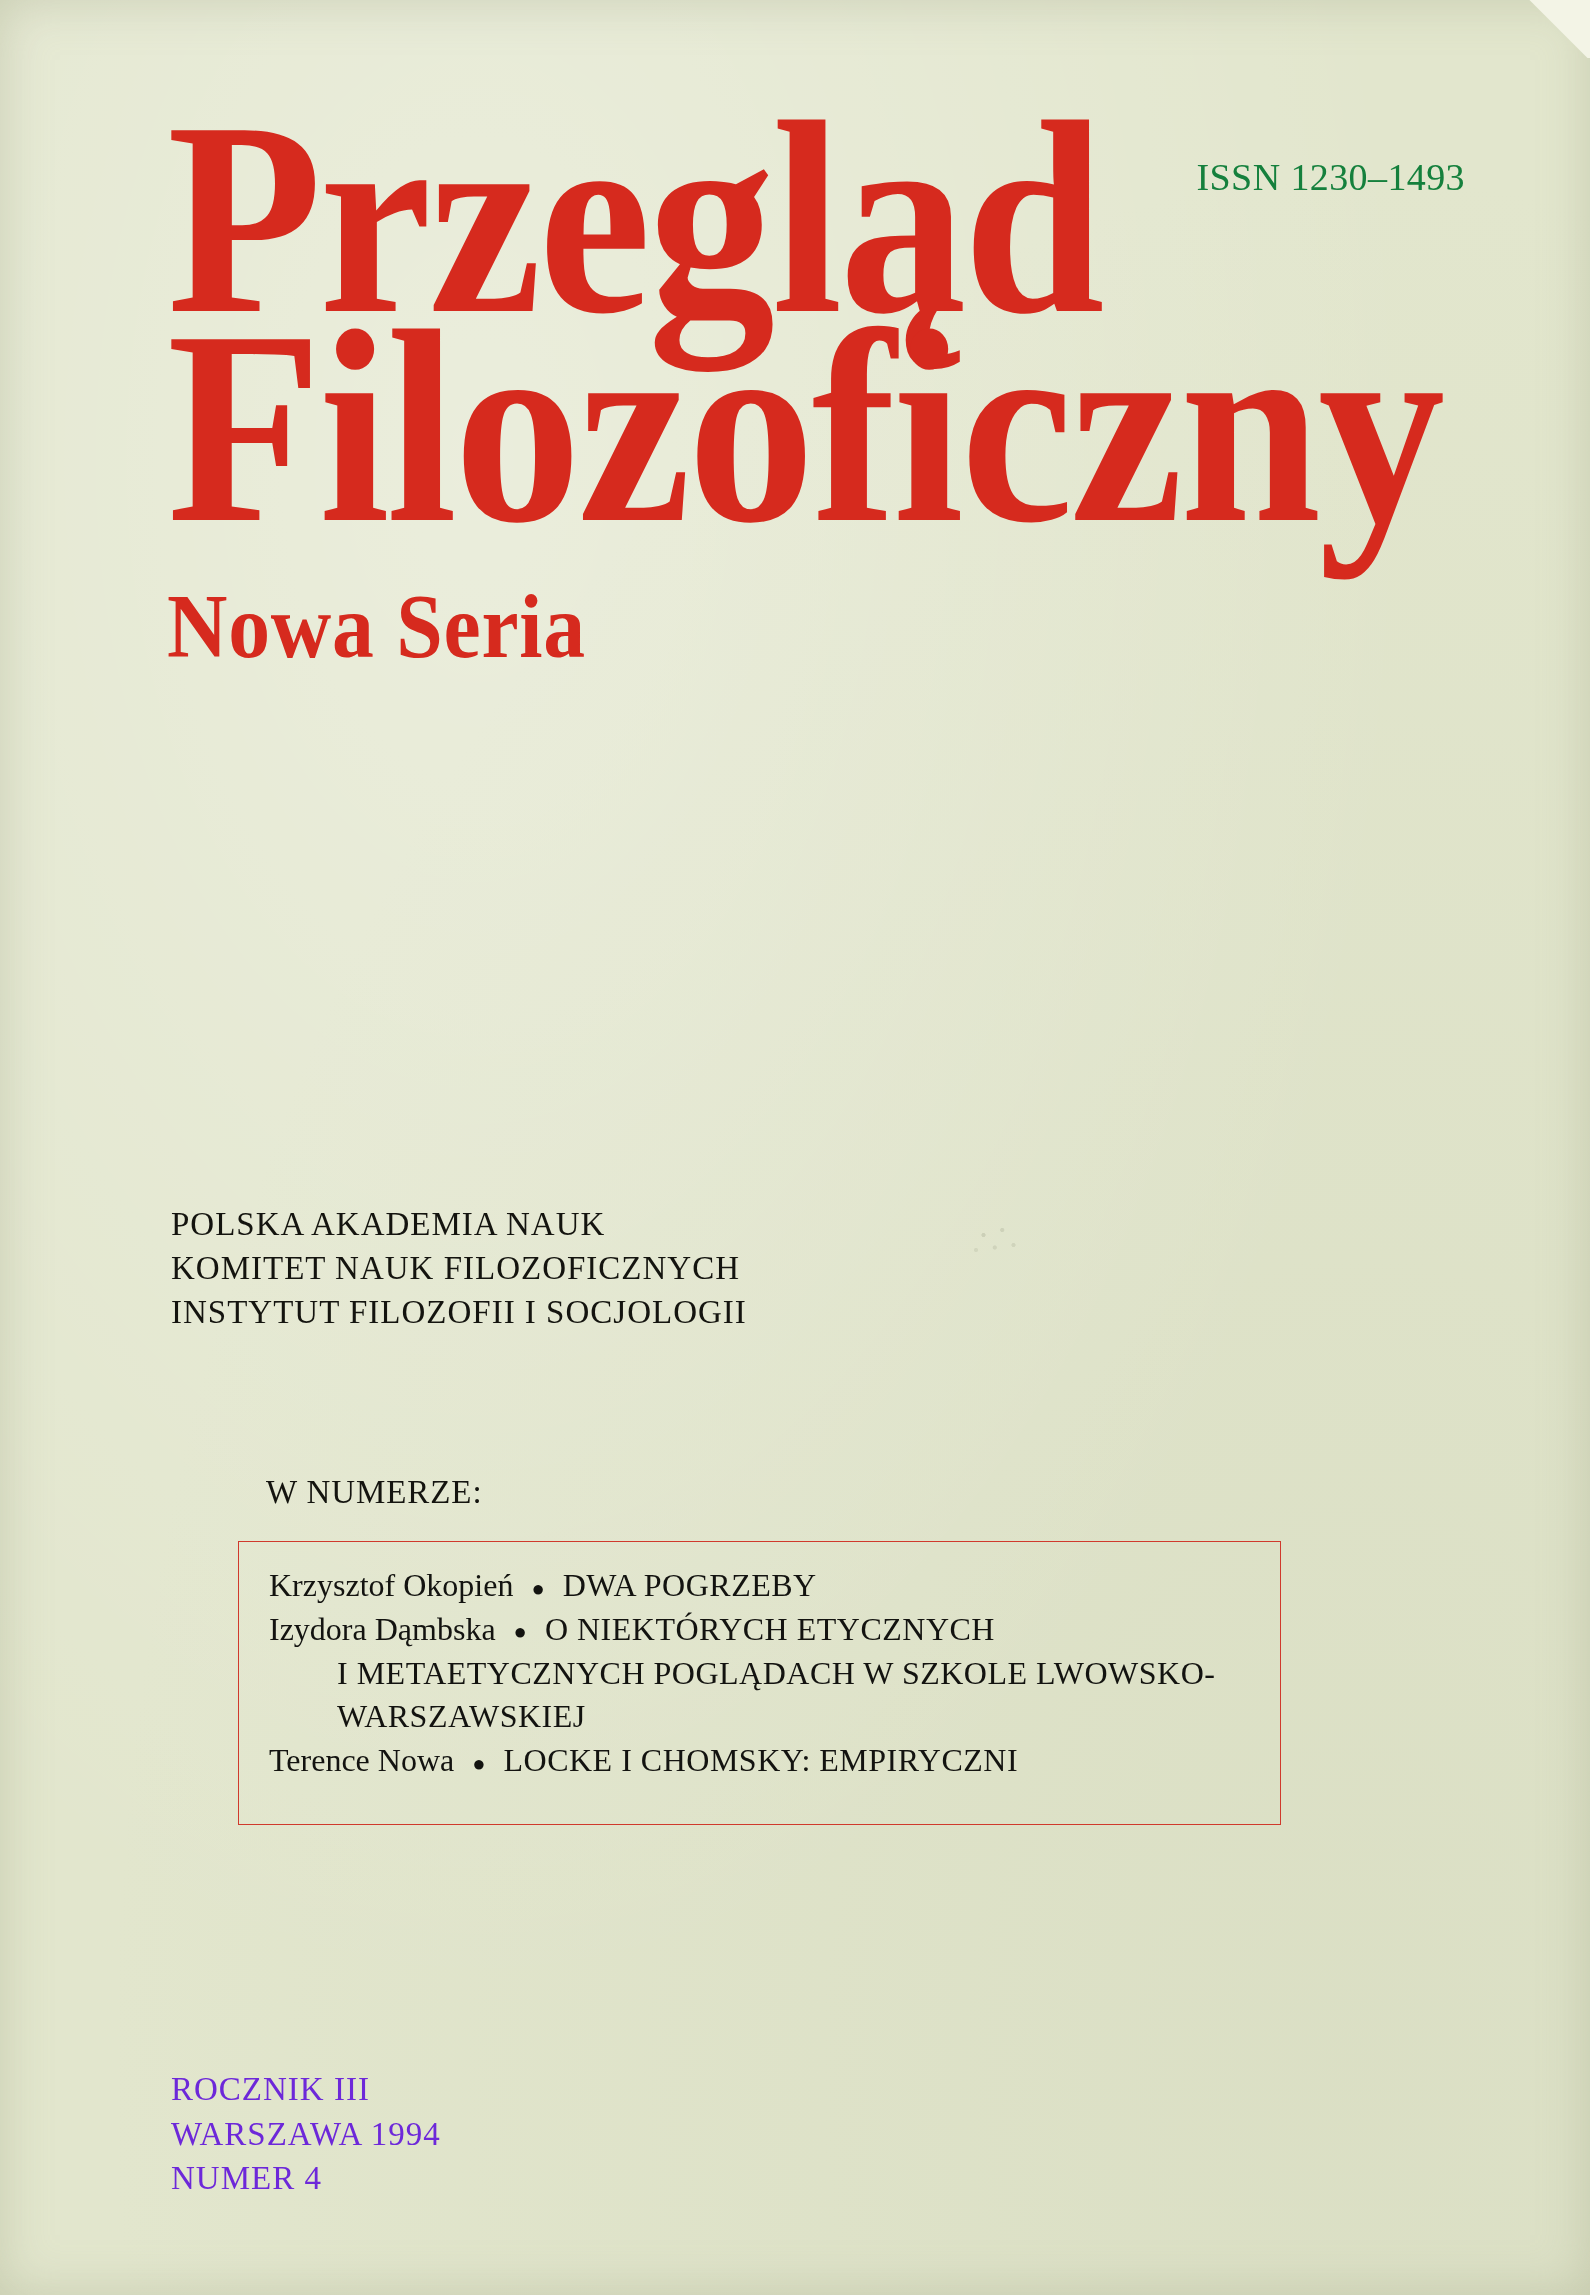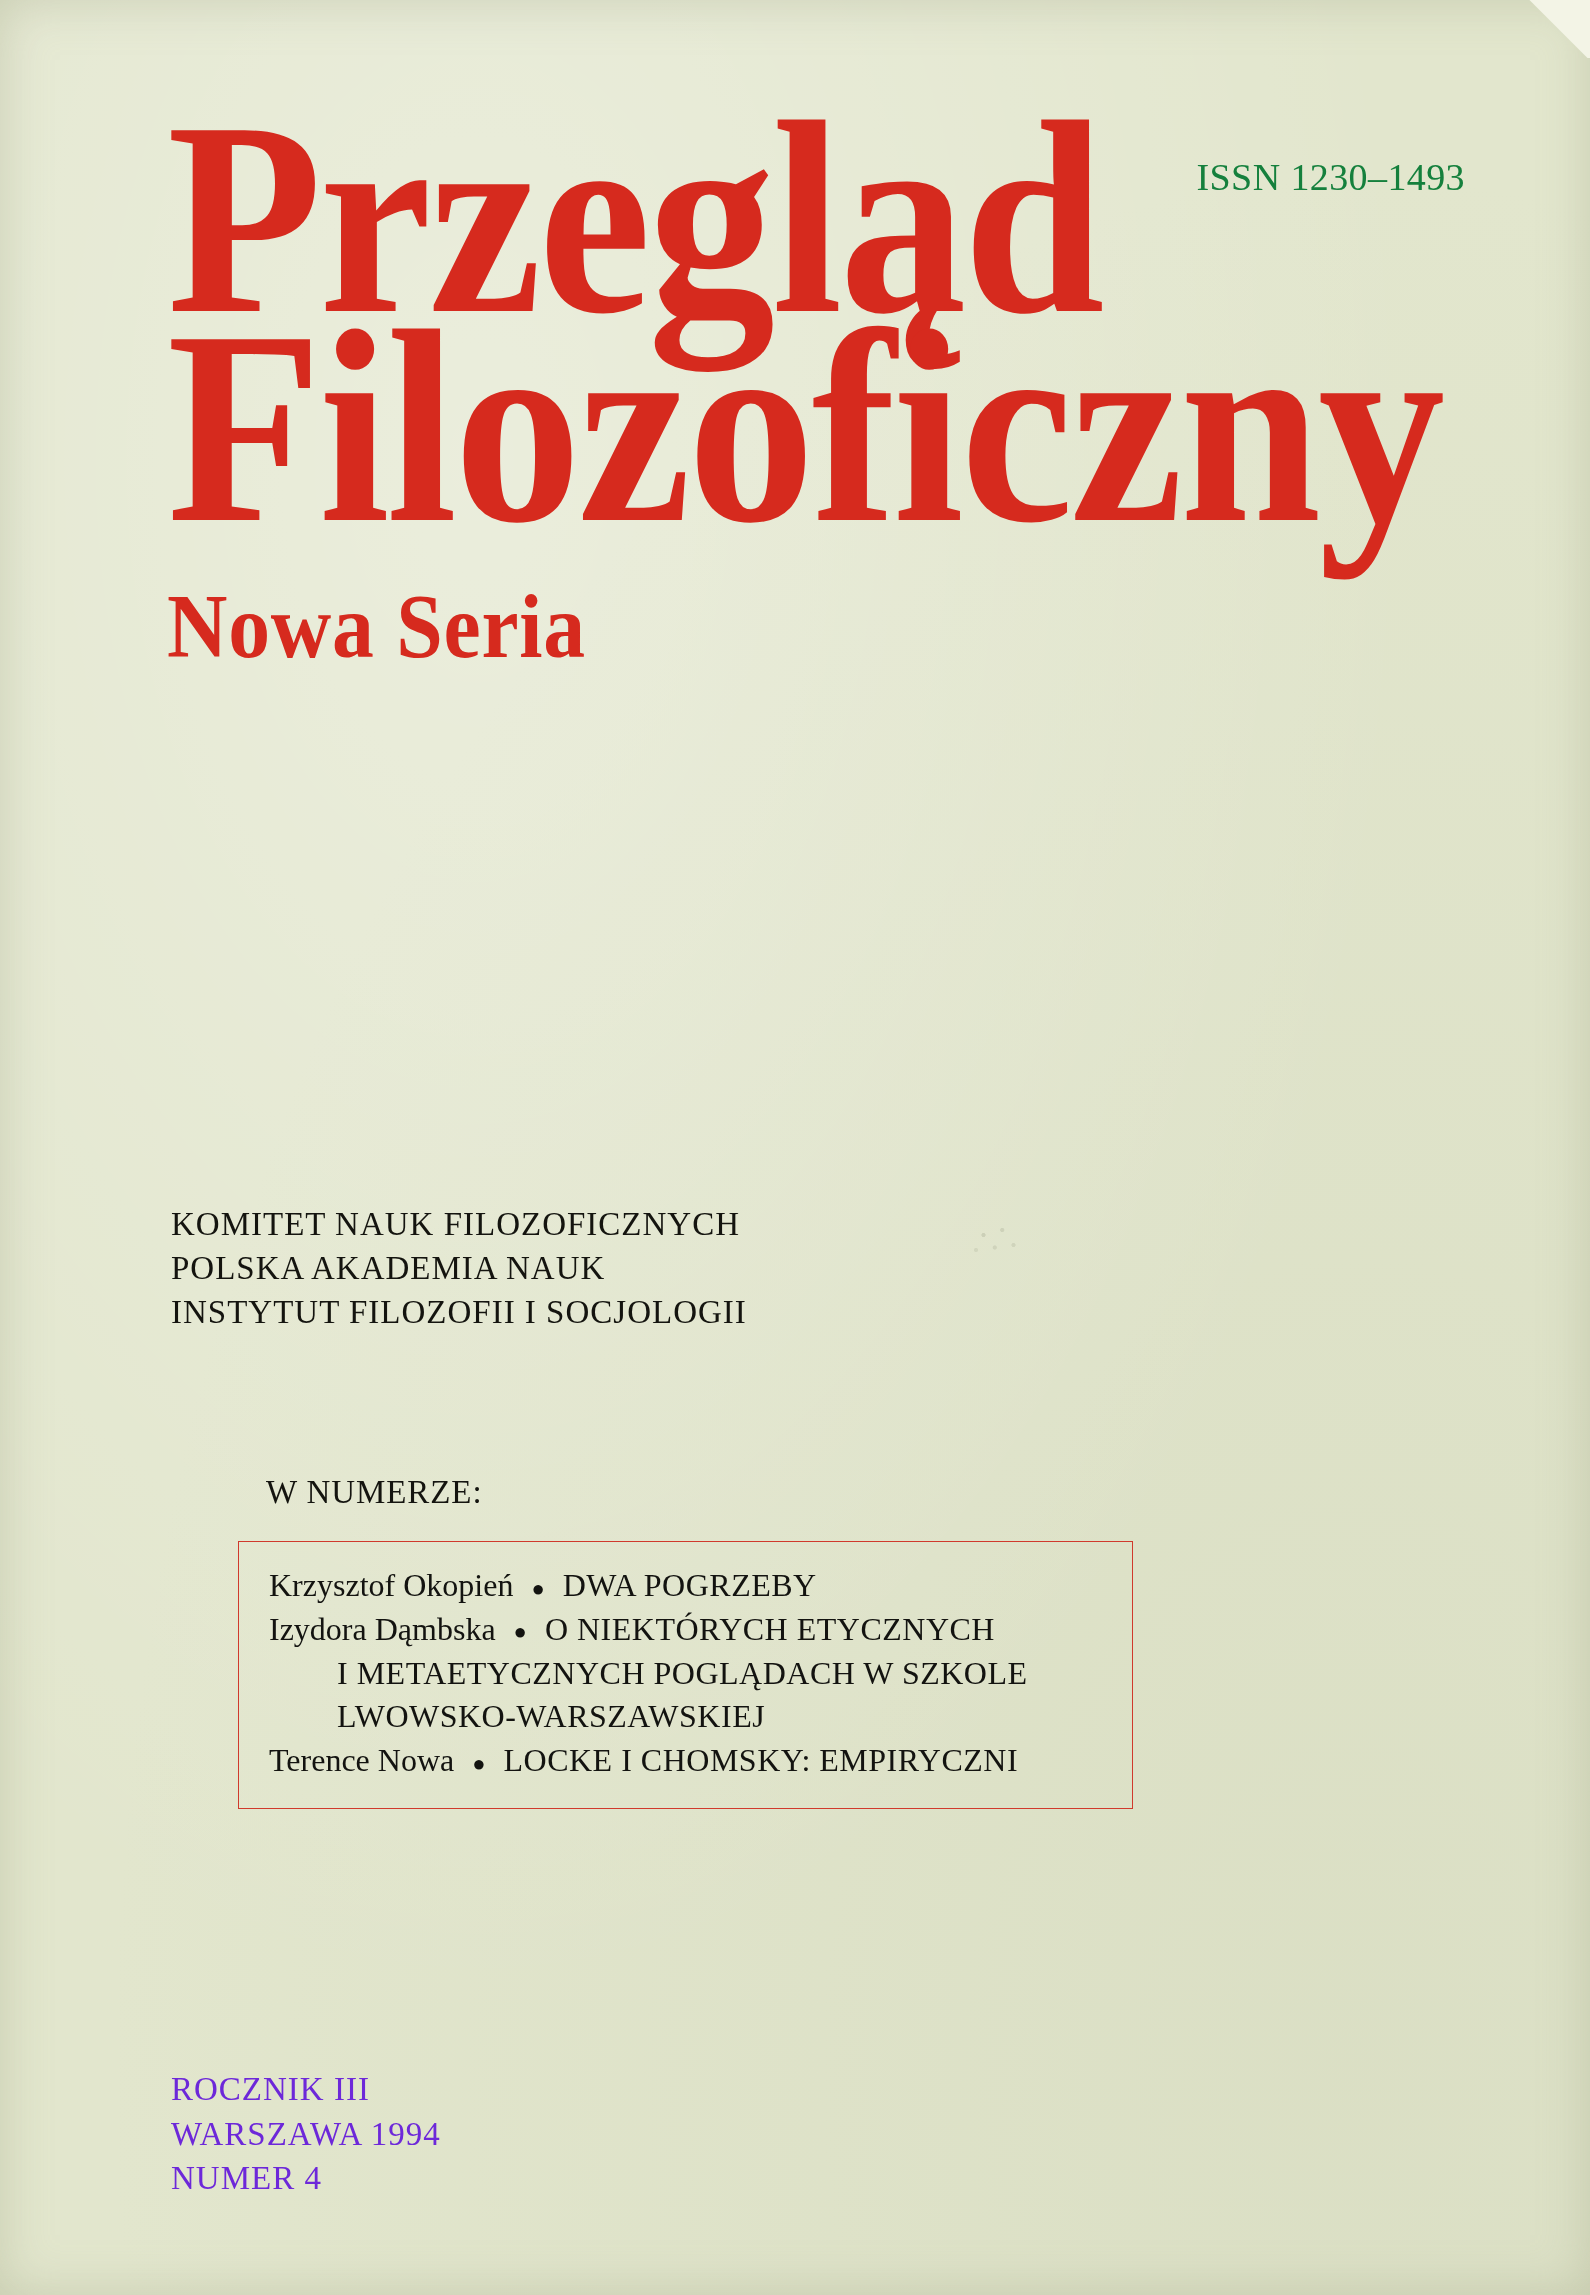--- a/index.html
+++ b/index.html
@@ -105,23 +105,23 @@
     top: 1474px;
     font-size: 33px;
     letter-spacing: 0.9px;
     color: #14140f;
   }
 
   .contents-box {
     position: absolute;
     left: 238px;
     top: 1541px;
-    width: 895px;
+    width: 1043px;
     border: 1.7px solid #d0392c;
-    padding: 22px 25px 25px 30px;
+    padding: 22px 25px 41px 30px;
     box-sizing: border-box;
   }
   .contents-entry {
     font-size: 32px;
     line-height: 1.37;
     color: #131310;
   }
   .author {
     font-family: "Liberation Serif", serif;
   }
@@ -177,22 +177,22 @@
 
   <div class="masthead">
     <div class="title-line title-1">Przegląd</div>
     <div class="title-line title-2">Filozoficzny</div>
     <div class="subtitle">Nowa Seria</div>
   </div>
 
   <div class="smudge"></div>
 
   <div class="institutions">
+    <div>POLSKA AKADEMIA NAUK</div>
     <div>KOMITET NAUK FILOZOFICZNYCH</div>
-    <div>POLSKA AKADEMIA NAUK</div>
     <div>INSTYTUT FILOZOFII I SOCJOLOGII</div>
   </div>
 
   <div class="in-issue-label">W NUMERZE:</div>
 
   <div class="contents-box">
 
     <div class="contents-entry">
       <span class="author">Krzysztof Okopień</span>
       <span class="bullet">●</span>

